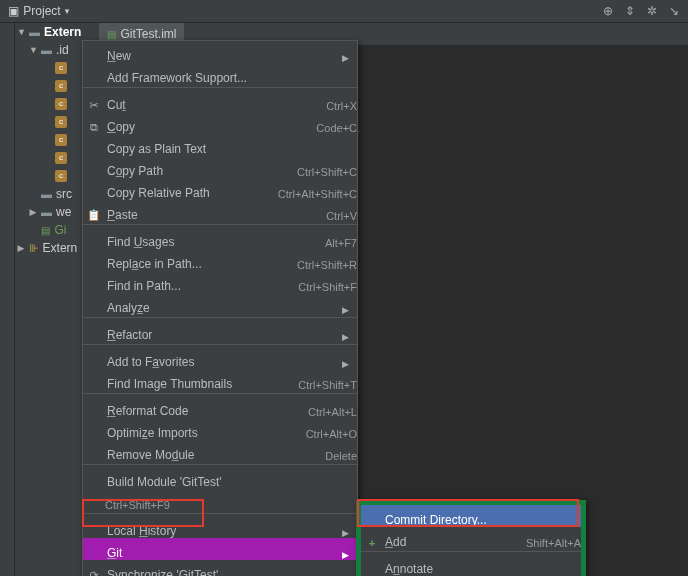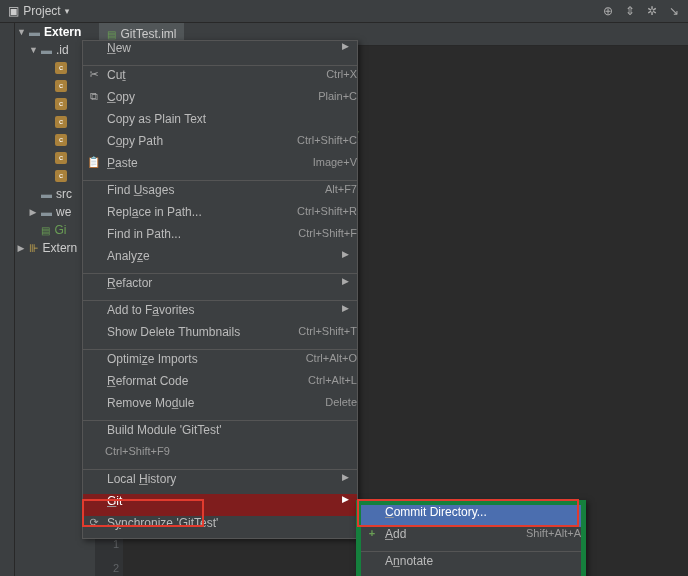--- a/index.html
+++ b/index.html
@@ -19,22 +19,22 @@
 .editor-tabs{height:22px;background:#3c3f41;border-bottom:1px solid #282828;display:flex;align-items:center;padding-left:4px;gap:4px}
 .editor-tab{height:22px;display:flex;align-items:center;gap:4px;padding:0 8px;background:#515658;color:#ccc;font-size:12px}
 .editor-body{display:flex;flex:1;overflow:hidden}
 .gutter{width:24px;background:#313335;color:#606366;font-size:11px;text-align:right;padding-right:4px;padding-top:6px;line-height:24px}
 .code{flex:1;padding:6px 8px;font-family:Consolas,monospace;font-size:13px;line-height:24px;color:#a9b7c6;white-space:pre;overflow:hidden}
 .t-pi{color:#cc7832;font-style:italic}
 .t-tag{color:#e8bf6a}
 .t-attr{color:#bababa}
 .t-val{color:#6a8759;font-style:italic}
 .ctx-menu{position:absolute;left:82px;top:40px;width:274px;background:#3c3f41;border:1px solid #555;box-shadow:2px 2px 6px rgba(0,0,0,.5);z-index:10}
-.menu-item{height:22px;display:flex;align-items:flex-start;color:#bbb}
-.menu-item.highlighted{background:#7f1d1d;color:#fff}
+.menu-item{height:22px;display:flex;align-items:flex-end;color:#bbb}
+.menu-item.highlighted{background:#a21caf;color:#fff}
 .menu-icon{width:22px;text-align:center;font-size:11px;color:#aaa}
 .menu-label{flex:1;padding-left:2px}
 .menu-shortcut{color:#999;font-size:11px}
 .menu-arrow{padding-right:8px;color:#aaa;font-size:9px}
 .menu-sep{height:1px;background:#555;margin:2px 0}
 .underline{text-decoration:underline;text-decoration-color:#999}
 .highlight-box{position:absolute;border:2px solid #e23b2e;pointer-events:none;z-index:20}
 .sub-menu{position:absolute;left:356px;top:500px;width:220px;background:#3c3f41;border:5px solid #15803d;box-shadow:2px 2px 6px rgba(0,0,0,.5);z-index:10}
 .sub-menu .menu-item.highlighted{background:#4b6eaf;color:#fff}
 .plus-icon{color:#6a9e55;font-weight:bold}
@@ -163,44 +163,53 @@
     </div>
   </div>
 </div>
 
 <div class="ctx-menu">
   <div class="menu-item">
       <span class="menu-icon"></span>
       <span class="menu-label"><span class="underline">N</span><span>ew</span></span>
       <span class="menu-arrow">▶</span>
     </div>
+  <div class="menu-item">
+      <span class="menu-icon"></span>
+      <span class="menu-label">Add Framework Support...</span>
+    </div>
   <div class="menu-sep"></div>
   <div class="menu-item">
       <span class="menu-icon">✂</span>
       <span class="menu-label">Cu<span class="underline">t</span></span>
       <span class="menu-shortcut">Ctrl+X</span>
     </div>
   <div class="menu-item">
       <span class="menu-icon">⧉</span>
       <span class="menu-label"><span class="underline">C</span>opy</span>
-      <span class="menu-shortcut">Plain+C</span>
+      <span class="menu-shortcut">Code+C</span>
     </div>
   <div class="menu-item">
       <span class="menu-icon"></span>
       <span class="menu-label">Copy as Plain Text</span>
     </div>
   <div class="menu-item">
       <span class="menu-icon"></span>
       <span class="menu-label">C<span class="underline">o</span>py Path</span>
       <span class="menu-shortcut">Ctrl+Shift+C</span>
     </div>
   <div class="menu-item">
+      <span class="menu-icon"></span>
+      <span class="menu-label">Copy Relative Path</span>
+      <span class="menu-shortcut">Ctrl+Alt+Shift+C</span>
+    </div>
+  <div class="menu-item">
       <span class="menu-icon">📋</span>
       <span class="menu-label"><span class="underline">P</span>aste</span>
-      <span class="menu-shortcut">Image+V</span>
+      <span class="menu-shortcut">Ctrl+V</span>
     </div>
   <div class="menu-sep"></div>
   <div class="menu-item">
       <span class="menu-icon"></span>
       <span class="menu-label">Find <span class="underline">U</span>sages</span>
       <span class="menu-shortcut">Alt+F7</span>
     </div>
   <div class="menu-item">
       <span class="menu-icon"></span>
       <span class="menu-label">Repl<span class="underline">a</span>ce in Path...</span>
@@ -223,33 +232,33 @@
       <span class="menu-arrow">▶</span>
     </div>
   <div class="menu-sep"></div>
   <div class="menu-item">
       <span class="menu-icon"></span>
       <span class="menu-label">Add to F<span class="underline">a</span>vorites</span>
       <span class="menu-arrow">▶</span>
     </div>
   <div class="menu-item">
       <span class="menu-icon"></span>
-      <span class="menu-label">Show Delete Thumbnails</span>
+      <span class="menu-label">Find Image Thumbnails</span>
       <span class="menu-shortcut">Ctrl+Shift+T</span>
     </div>
   <div class="menu-sep"></div>
+  <div class="menu-item">
+      <span class="menu-icon"></span>
+      <span class="menu-label"><span class="underline">R</span>eformat Code</span>
+      <span class="menu-shortcut">Ctrl+Alt+L</span>
+    </div>
   <div class="menu-item">
       <span class="menu-icon"></span>
       <span class="menu-label">Optimi<span class="underline">z</span>e Imports</span>
       <span class="menu-shortcut">Ctrl+Alt+O</span>
-    </div>
-  <div class="menu-item">
-      <span class="menu-icon"></span>
-      <span class="menu-label"><span class="underline">R</span>eformat Code</span>
-      <span class="menu-shortcut">Ctrl+Alt+L</span>
     </div>
   <div class="menu-item">
       <span class="menu-icon"></span>
       <span class="menu-label">Remove Mo<span class="underline">d</span>ule</span>
       <span class="menu-shortcut">Delete</span>
     </div>
   <div class="menu-sep"></div>
   <div class="menu-item">
       <span class="menu-icon"></span>
       <span class="menu-label">Build Module 'GitTest'</span>

